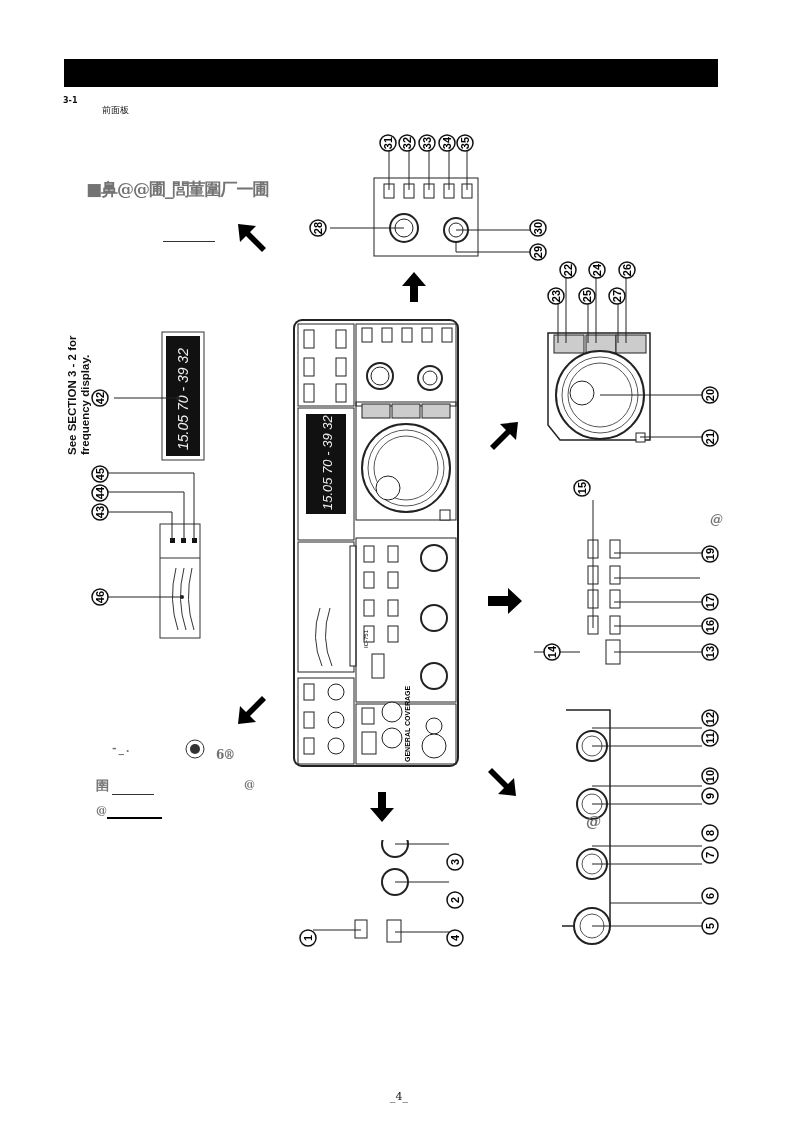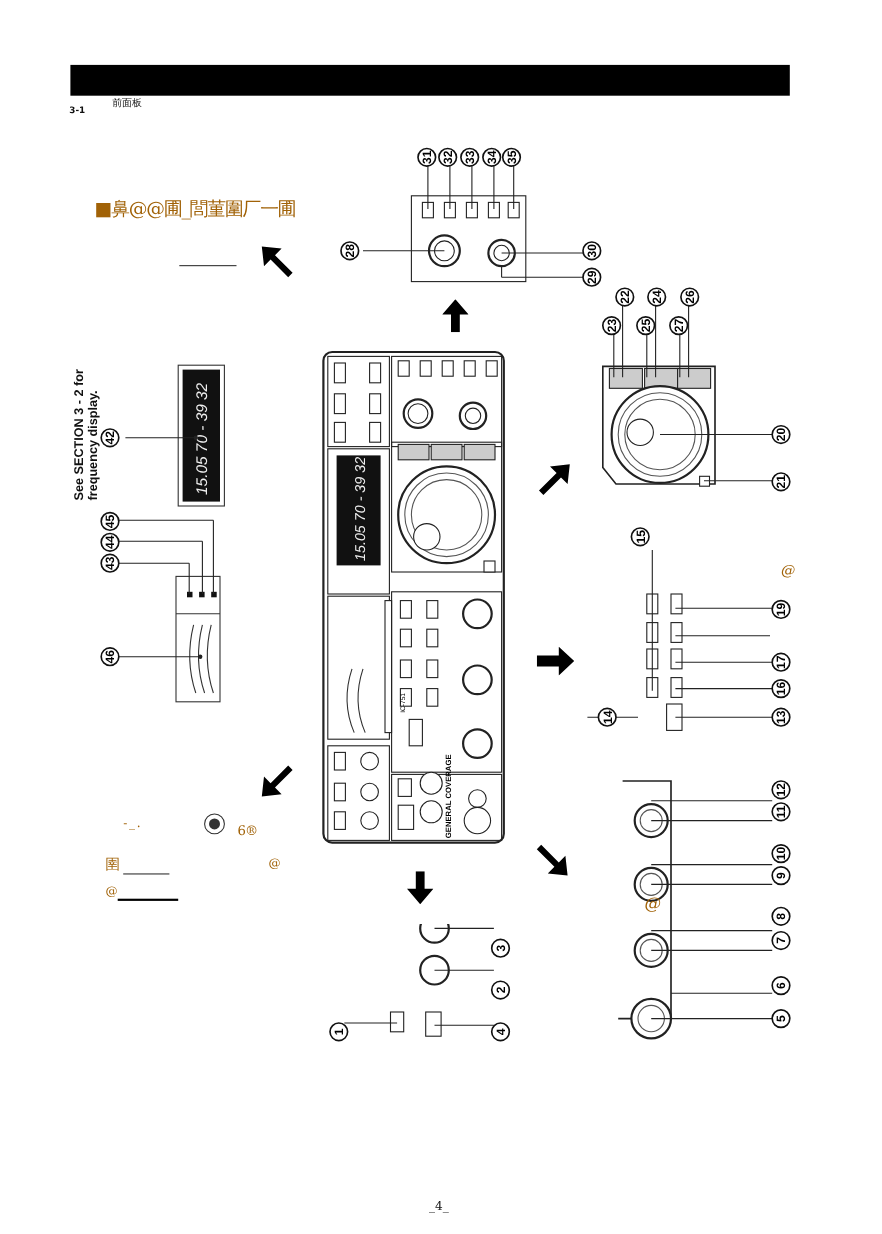--- a/index.html
+++ b/index.html
@@ -1,22 +1,22 @@
 <!DOCTYPE html>
 <html><head>
 <meta charset="utf-8">
 <style>
   html,body{margin:0;padding:0;background:#fff;}
   body{width:802px;height:1122px;position:relative;overflow:hidden;font-family:"DejaVu Sans",sans-serif;color:#111;}
   .abs{position:absolute;}
   .header-bar{left:64px;top:59px;width:654px;height:28px;background:#000;}
   .sec-num{left:63px;top:96px;font-size:8px;font-weight:bold;}
-  .sec-title{left:102px;top:87px;font-size:9px;}
+  .sec-title{left:102px;top:104px;font-size:9px;}
   .page-num{left:390px;top:1090px;font-size:11px;font-family:"DejaVu Serif",serif;}
-  .garble{font-family:"DejaVu Serif",serif;font-size:17px;letter-spacing:-1px;color:#a16207;}
+  .garble{font-family:"DejaVu Serif",serif;font-size:17px;letter-spacing:-1px;color:#737373;font-weight:bold;}
   svg text{font-family:"Liberation Sans",sans-serif;}
   .callout text{font-family:"Liberation Sans",sans-serif;font-size:11px;font-weight:bold;}
   .see-note{font-family:"Liberation Sans",sans-serif;font-size:11.5px;font-weight:bold;}
 </style>
 </head>
 <body>
 
 <div class="abs header-bar"></div>
 <div class="abs sec-num">3-1</div>
 <div class="abs sec-title">前面板</div>

